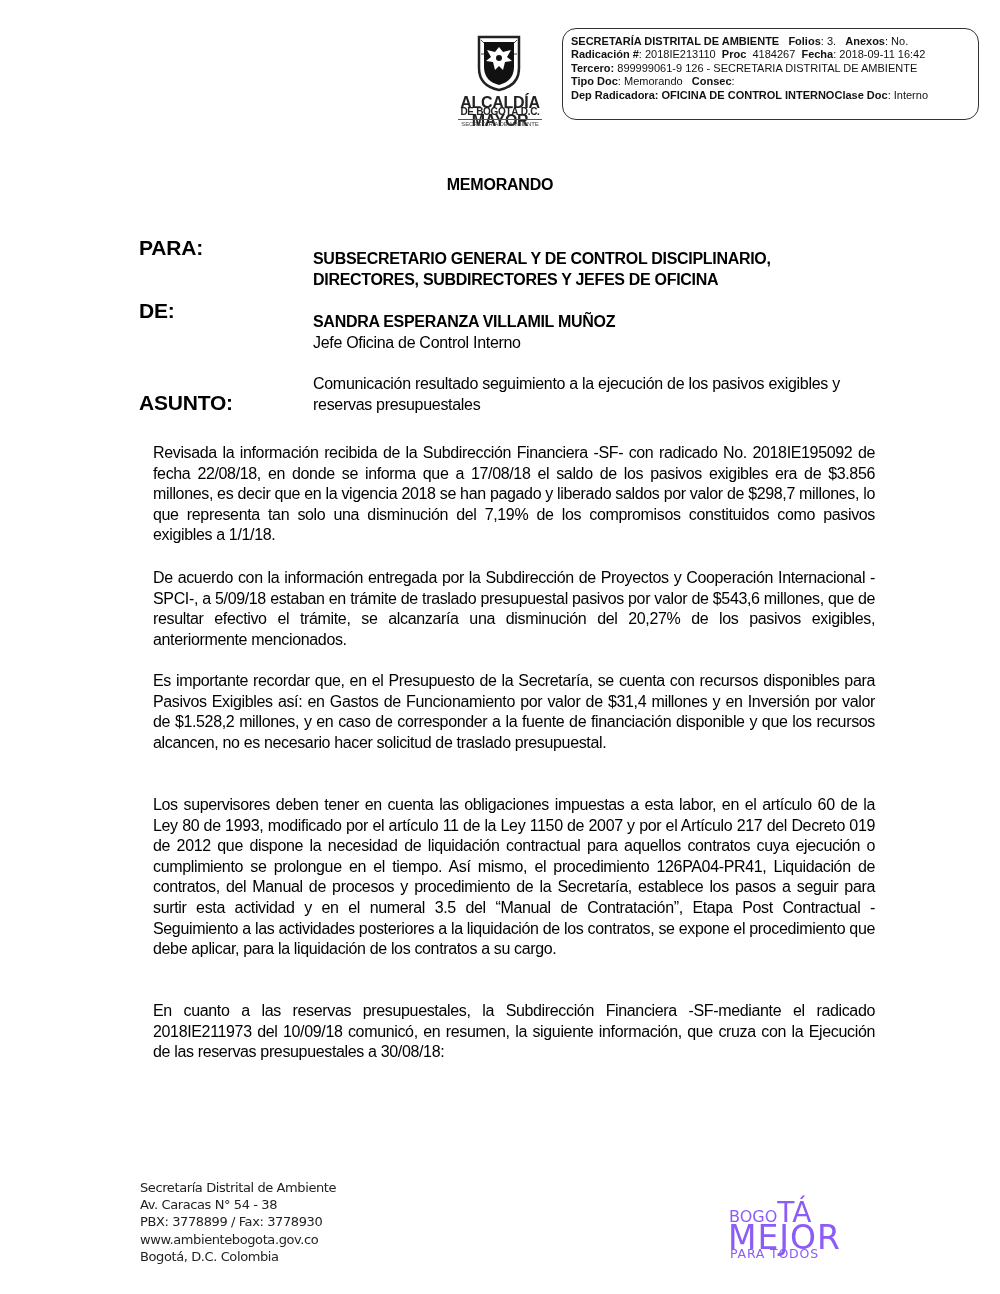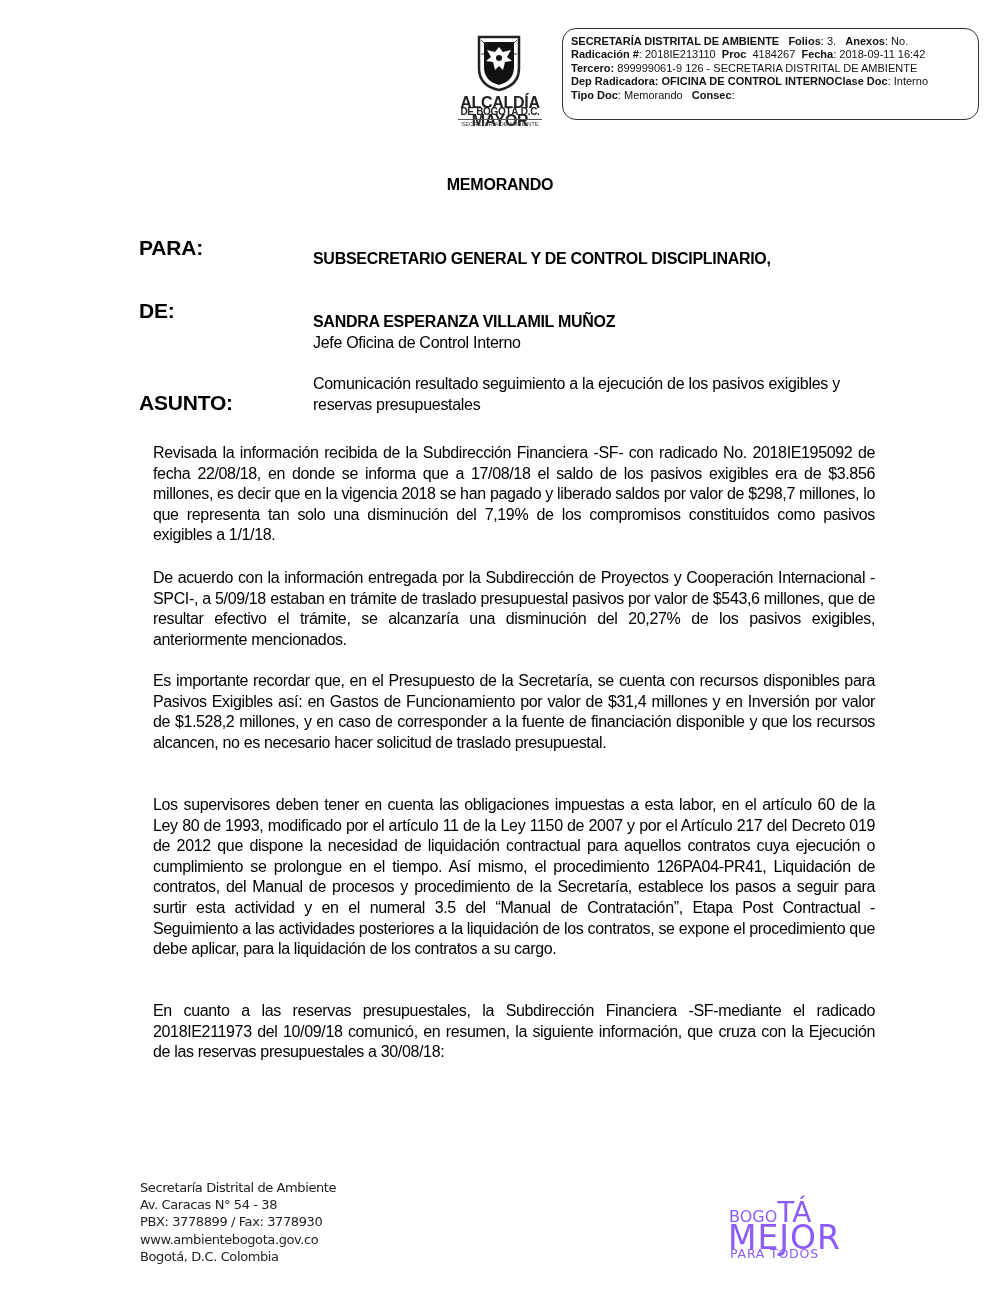--- a/index.html
+++ b/index.html
@@ -67,34 +67,35 @@
     <b>Radicación #</b><span>: 2018IE213110</span>&nbsp;
     <b>Proc</b>&nbsp;
     <span>4184267</span>&nbsp;
     <b>Fecha</b><span>: 2018-09-11 16:42</span>
   </div>
   <div class="stamp-line">
     <b>Tercero:</b>
     <span>899999061-9 126  - SECRETARIA DISTRITAL DE AMBIENTE</span>
   </div>
   <div class="stamp-line">
+    <b>Tipo Doc</b><span>:  Memorando</span>&nbsp;&nbsp;
+    <b>Consec</b><span>:</span>
+  </div>
+  <div class="stamp-line">
     <b>Dep Radicadora:</b>
     <b>OFICINA DE CONTROL INTERNO</b><b>Clase Doc</b><span>: Interno</span>
-  </div>
-  <div class="stamp-line">
-    <b>Tipo Doc</b><span>:  Memorando</span>&nbsp;&nbsp;
-    <b>Consec</b><span>:</span>
   </div>
 </div>
 
 <div class="memo-title">MEMORANDO</div>
 
 <div class="hdr-label" style="top:236px;">PARA:</div>
 <div class="hdr-value" style="top:236px;">
   <div class="bold">SUBSECRETARIO GENERAL Y DE CONTROL DISCIPLINARIO,</div>
+  <div class="bold">DIRECTORES, SUBDIRECTORES Y JEFES DE OFICINA</div>
 </div>
 
 <div class="hdr-label" style="top:299px;">DE:</div>
 <div class="hdr-value" style="top:299px;">
   <div class="bold">SANDRA ESPERANZA VILLAMIL MUÑOZ</div>
   <div>Jefe Oficina de Control Interno</div>
 </div>
 
 <div class="hdr-label" style="top:361px;margin-top:30px;">ASUNTO:</div>
 <div class="hdr-value" style="top:361px; width:540px;">Comunicación resultado seguimiento a la ejecución de los pasivos exigibles y reservas presupuestales</div>

